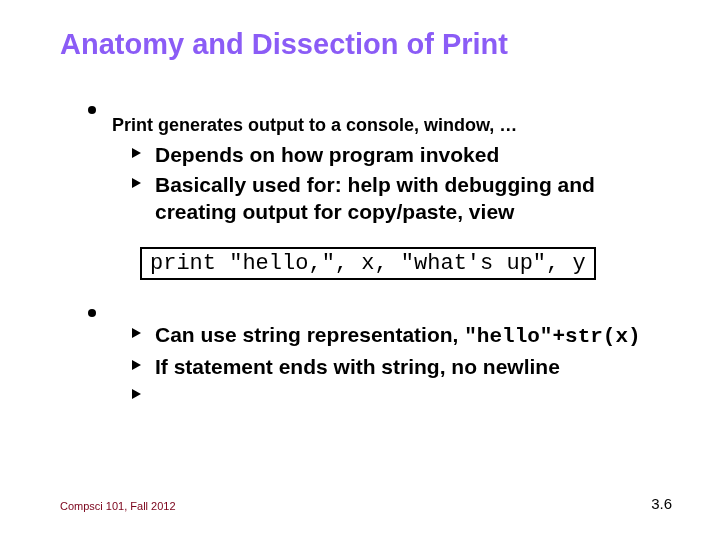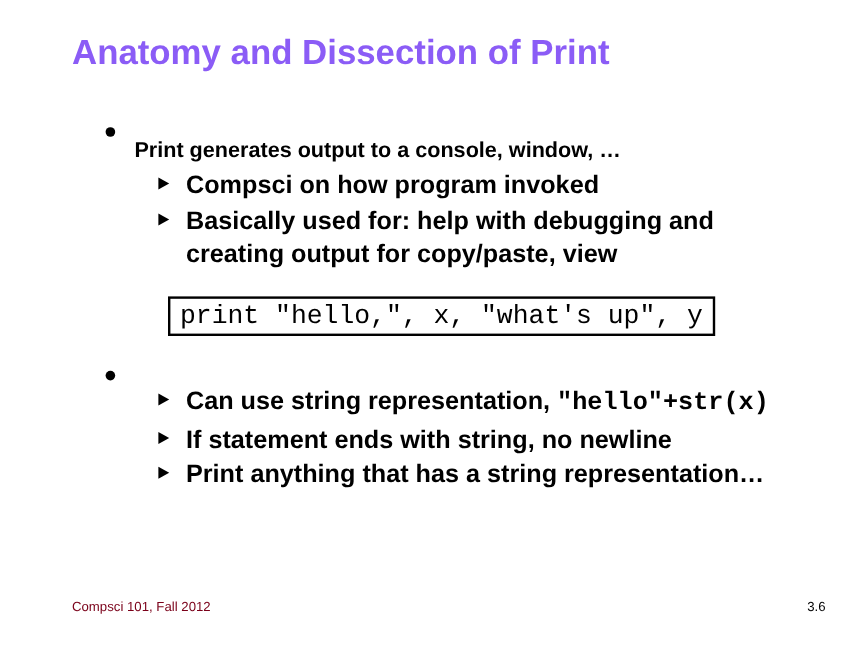--- a/index.html
+++ b/index.html
@@ -74,42 +74,42 @@
   .footer-left {
     position: absolute;
     left: 60px;
     bottom: 28px;
     font-size: 11px;
     color: #7a0019;
     text-align: right;
   }
   .footer-right {
     position: absolute;
-    right: 32px;
+    right: 48px;
     bottom: 28px;
-    font-size: 11px;
+    font-size: 15px;
     color: #000;
   }
   .sec2-wrap { margin-top: 0; }
 </style>
 </head>
 <body>
 
 
 
 <div class="title">Anatomy and Dissection of Print</div>
 
 <div class="bullet-l1">
   <div class="dot"></div>
   <div class="l1-text">Print generates output to  a console, window, …</div>
 </div>
 
 <div class="bullet-l2">
   <div class="tri"></div>
-  <div class="l2-text">Compsci on how program invoked</div>
+  <div class="l2-text">Depends on how program invoked</div>
 </div>
 
 <div class="bullet-l2">
   <div class="tri"></div>
   <div class="l2-text">Basically used for: help with debugging and creating output for copy/paste, view</div>
 </div>
 
 <div class="code-box">
   <span class="code-text">print "hello,", x, "what's up", y</span>
 </div>
@@ -127,21 +127,20 @@
     </div>
   </div>
 
   <div class="bullet-l2">
     <div class="tri"></div>
     <div class="l2-text">If statement ends with string, no newline</div>
   </div>
 
   <div class="bullet-l2">
     <div class="tri"></div>
-    <div class="l2-text">Print anything that has a string representation…</div>
   </div>
 </div>
 
 <div class="footer-left">Compsci 101, Fall 2012</div>
 <div class="footer-right">3.6</div>
 
 
 
 
 </body></html>

